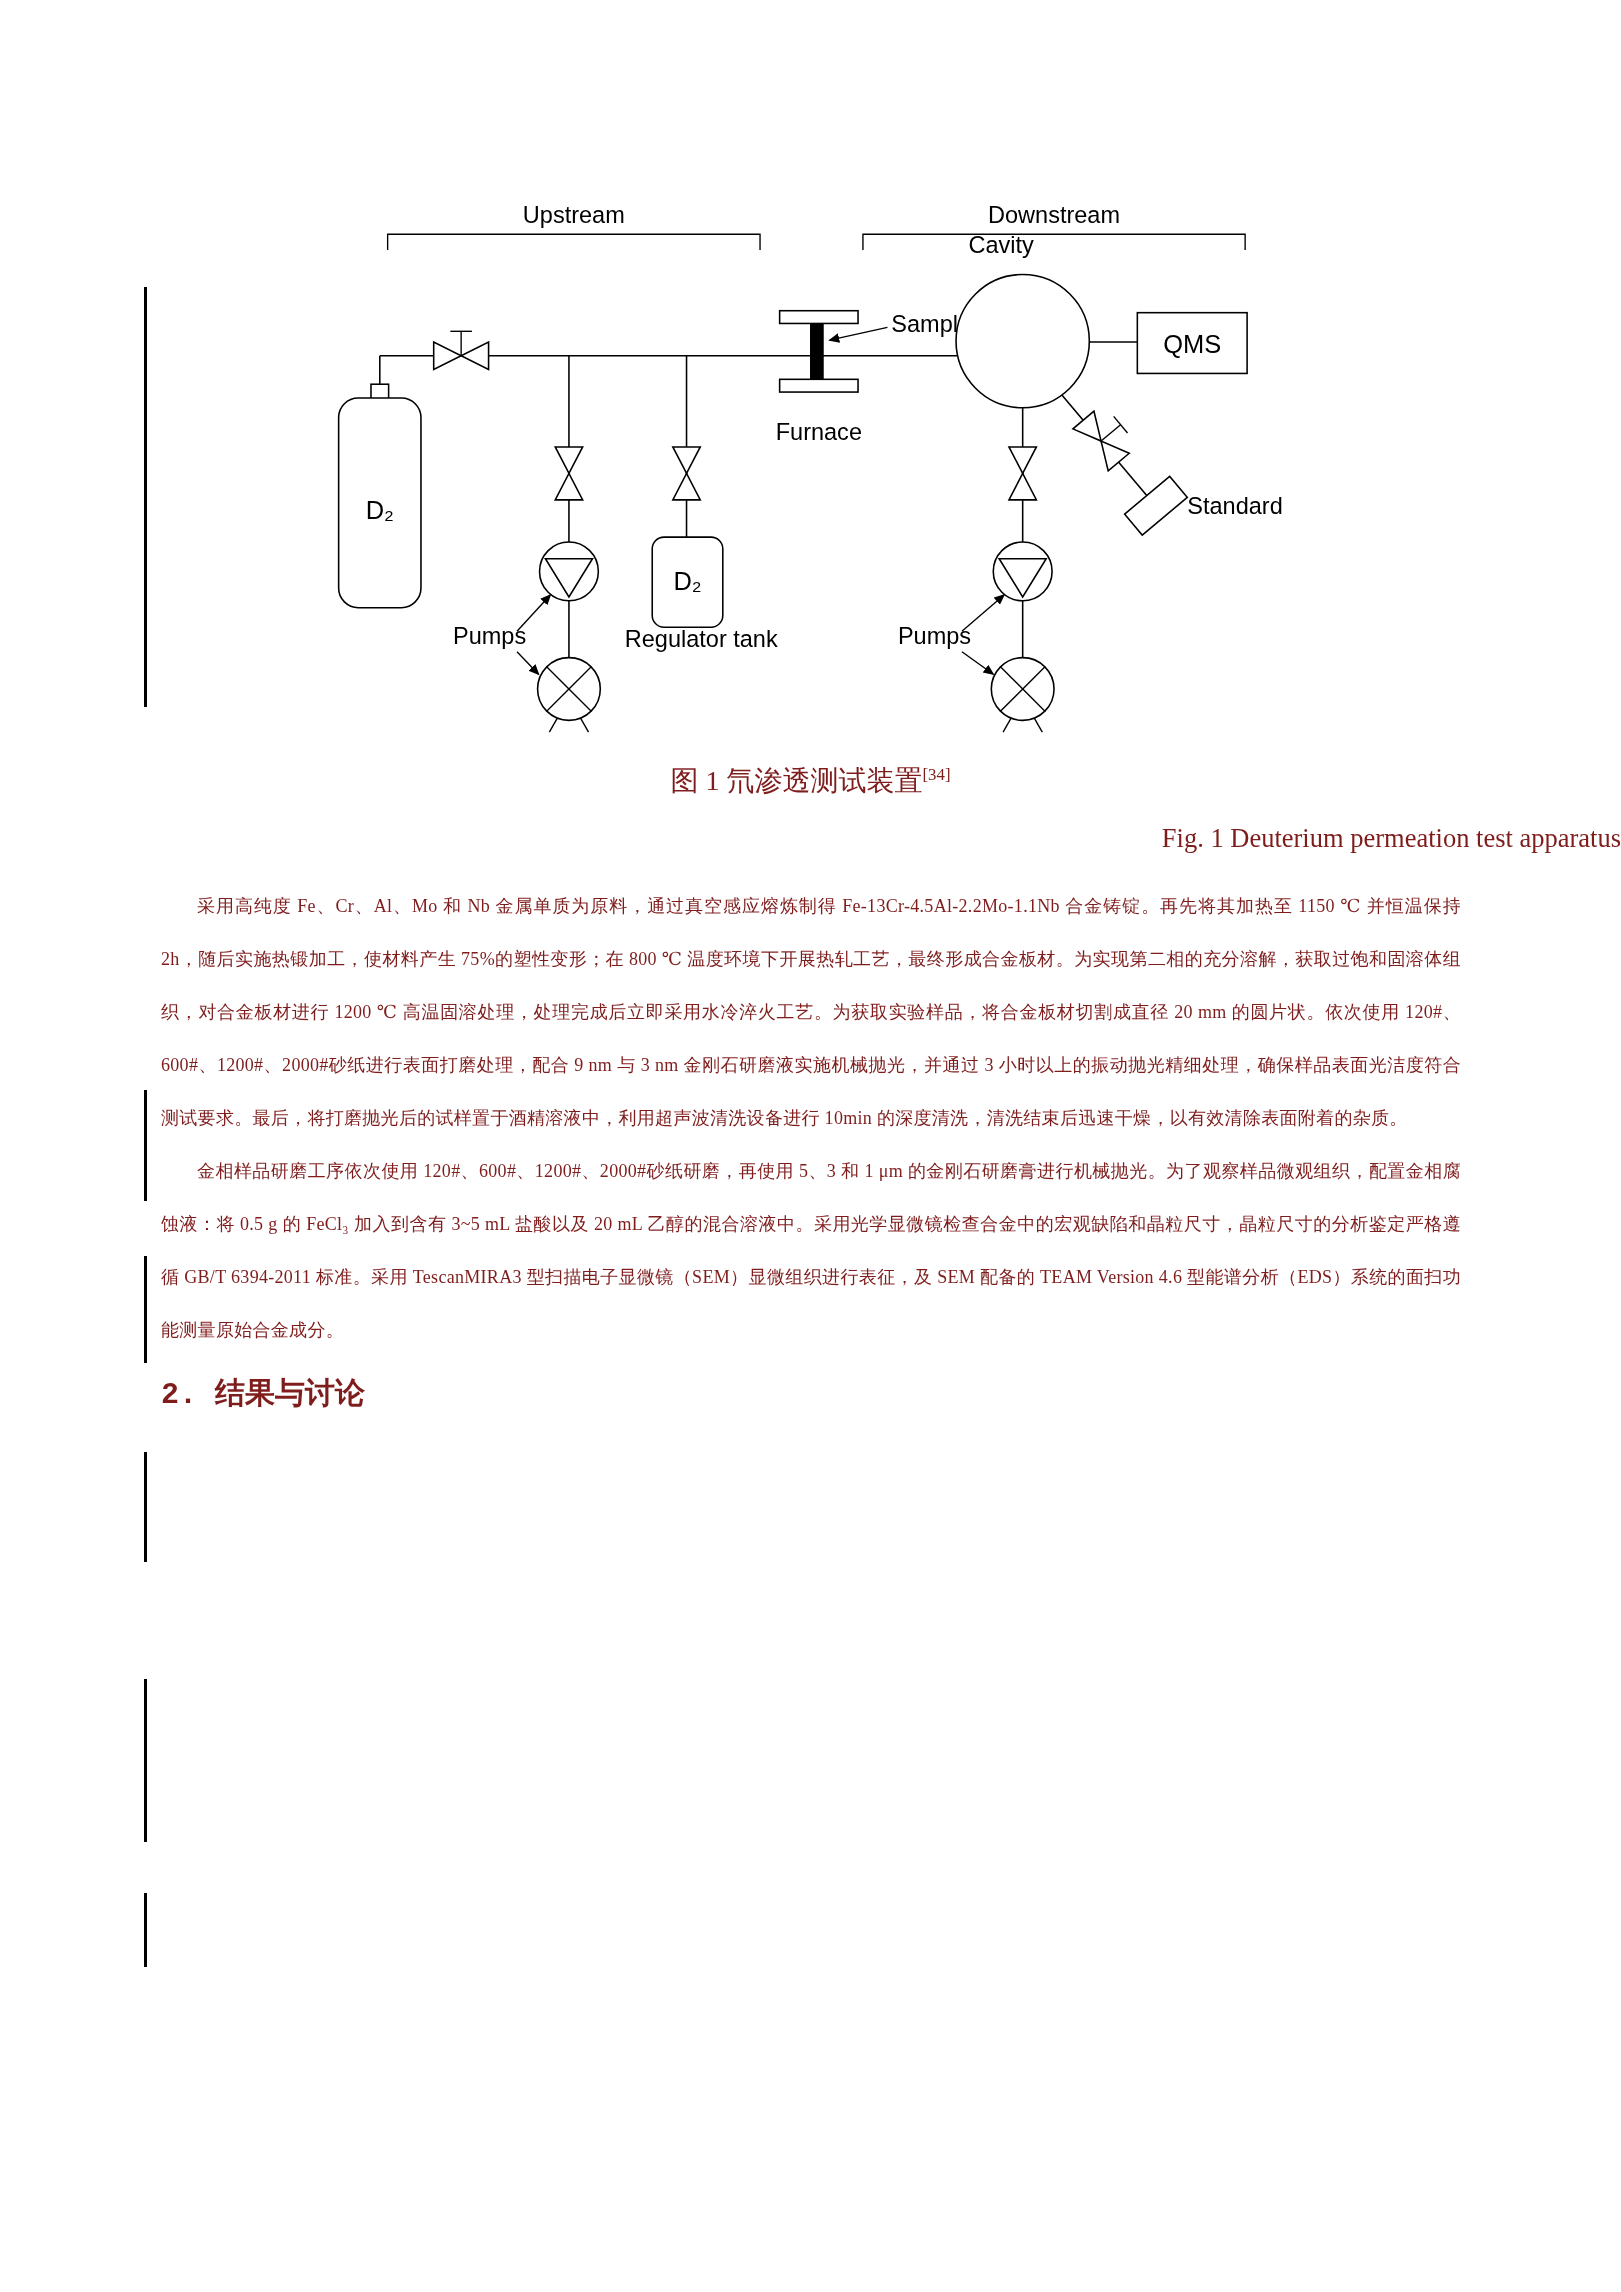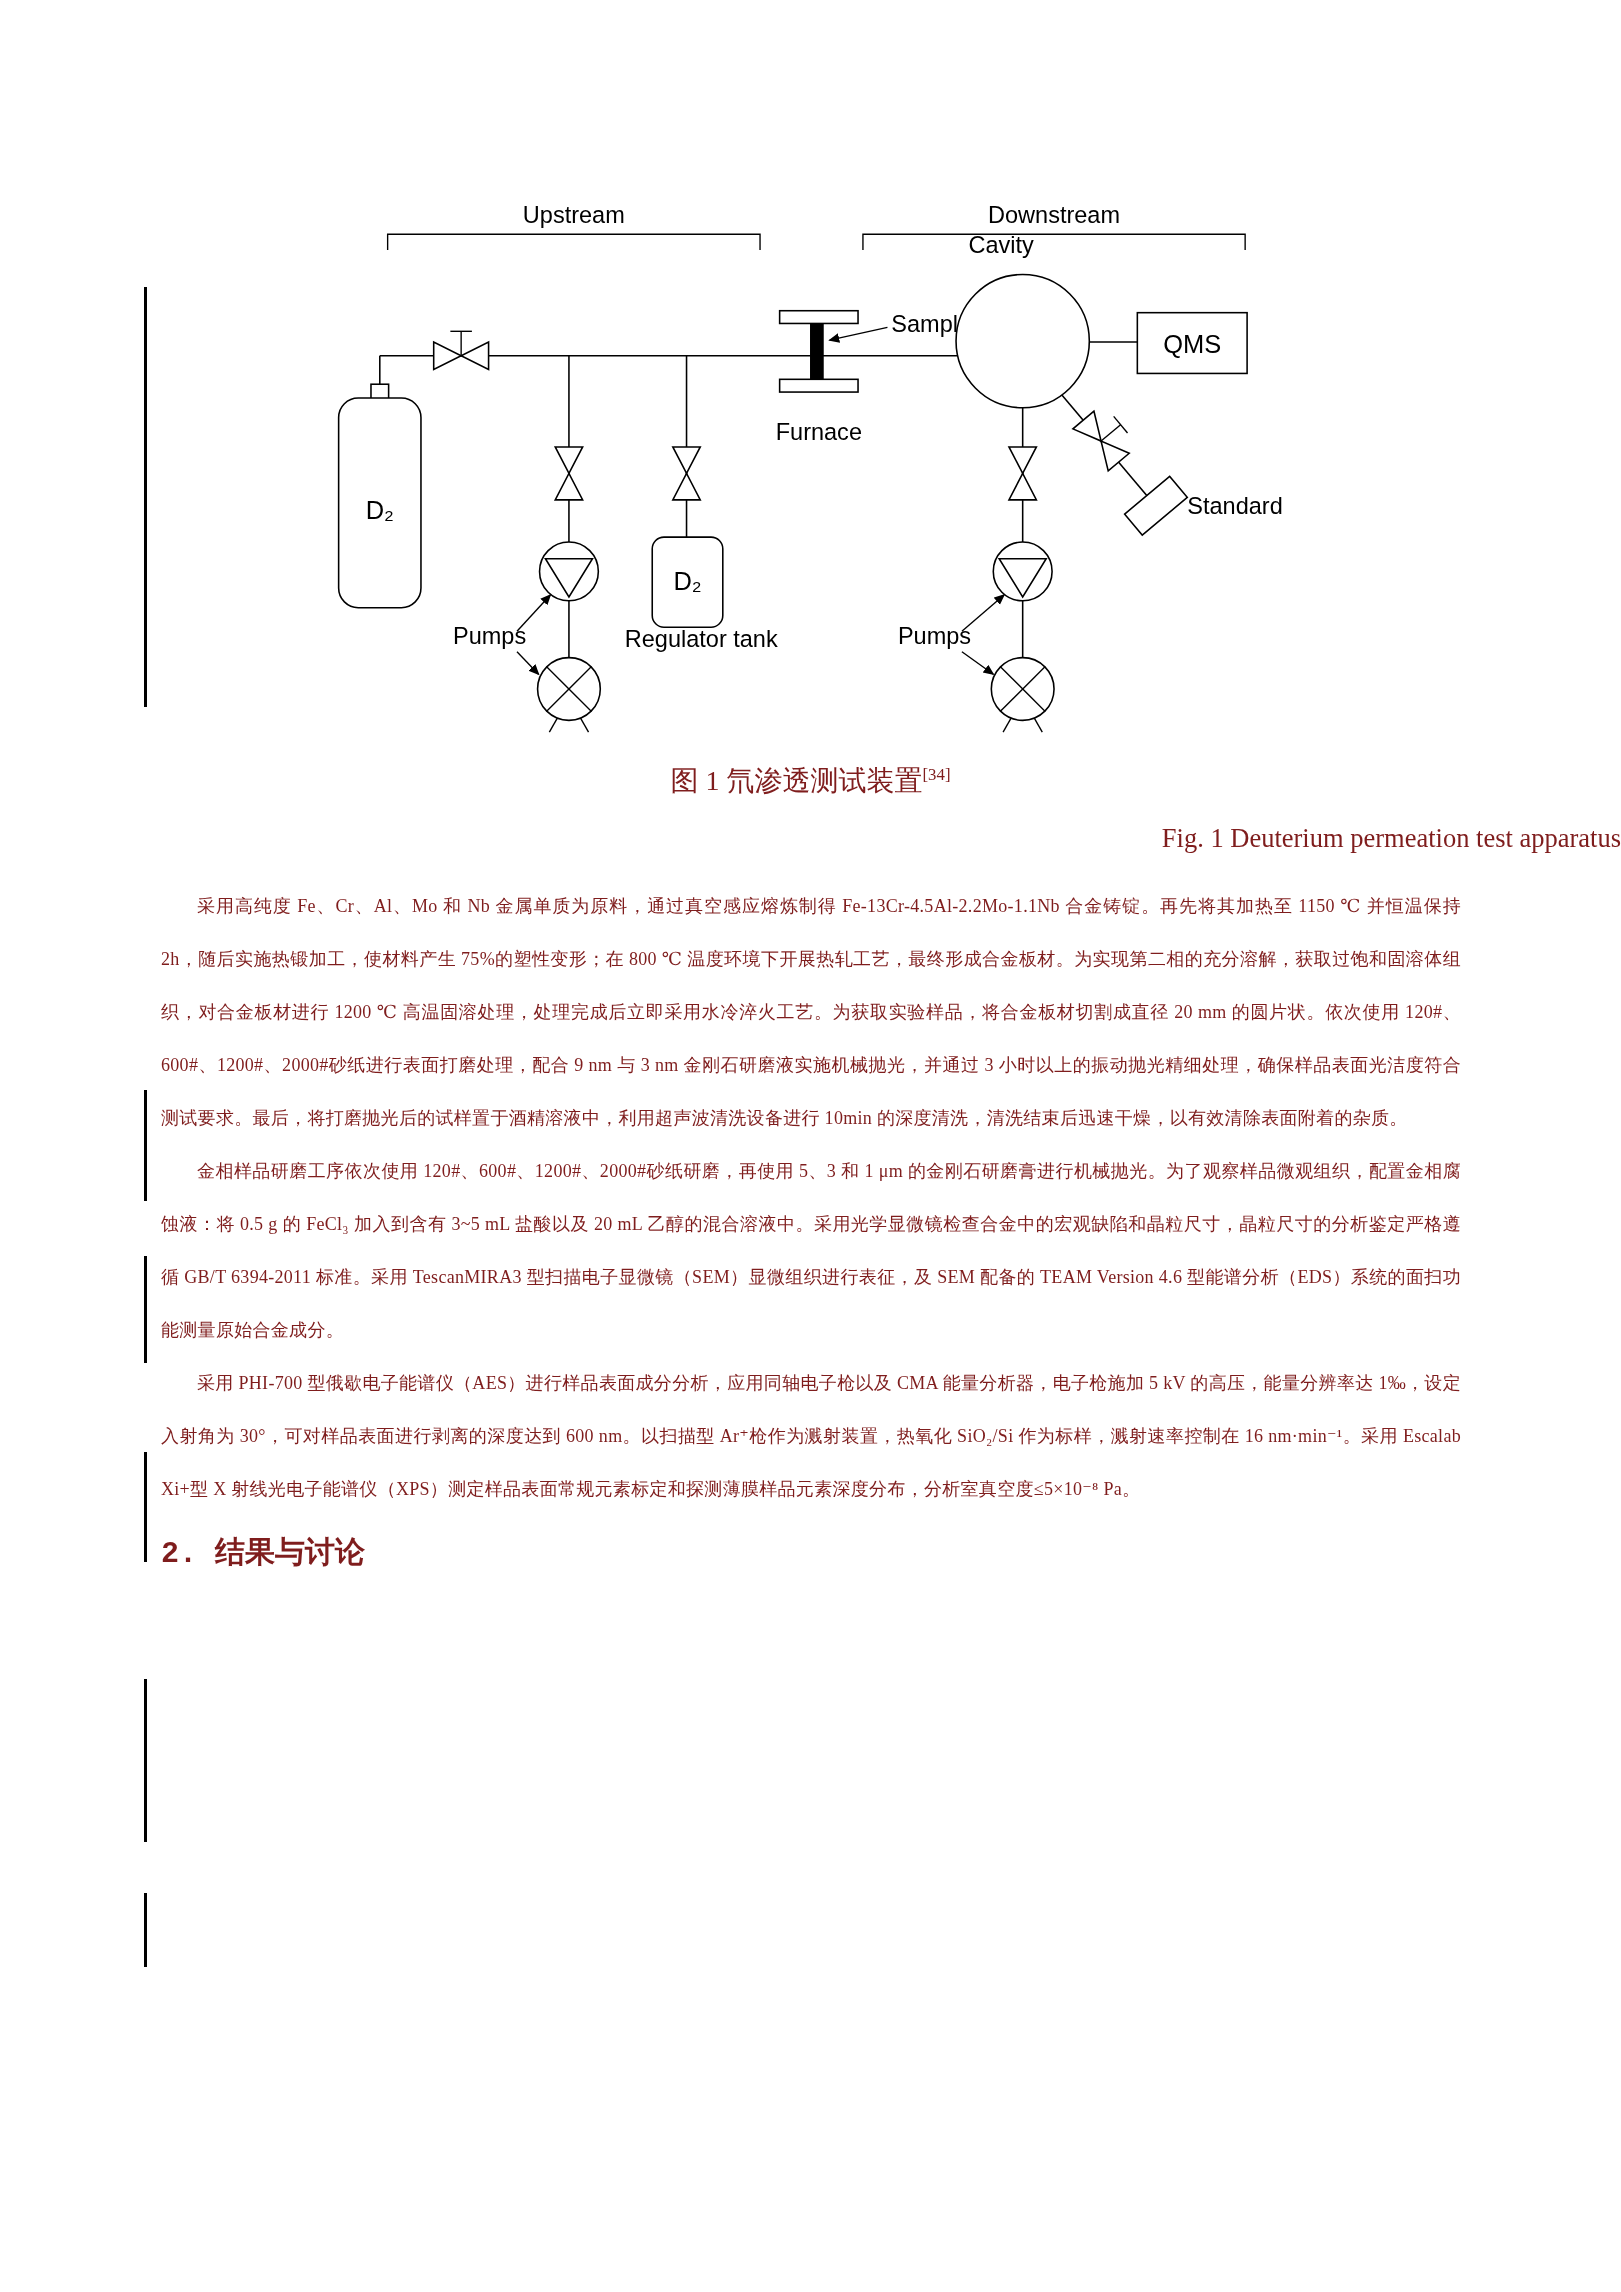--- a/index.html
+++ b/index.html
@@ -167,18 +167,17 @@
   </figure>
 
   <div class="caption-zh">
     <span>图 1  氘渗透测试装置</span><span class="sup">[34]</span>
   </div>
   <div class="caption-en">Fig. 1 Deuterium permeation test apparatus</div>
 
   <div class="body-text">
     <p>采用高纯度 Fe、Cr、Al、Mo 和 Nb 金属单质为原料，通过真空感应熔炼制得 Fe-13Cr-4.5Al-2.2Mo-1.1Nb 合金铸锭。再先将其加热至 1150 ℃ 并恒温保持 2h，随后实施热锻加工，使材料产生 75%的塑性变形；在 800 ℃ 温度环境下开展热轧工艺，最终形成合金板材。为实现第二相的充分溶解，获取过饱和固溶体组织，对合金板材进行 1200 ℃ 高温固溶处理，处理完成后立即采用水冷淬火工艺。为获取实验样品，将合金板材切割成直径 20 mm 的圆片状。依次使用 120#、600#、1200#、2000#砂纸进行表面打磨处理，配合 9 nm 与 3 nm 金刚石研磨液实施机械抛光，并通过 3 小时以上的振动抛光精细处理，确保样品表面光洁度符合测试要求。最后，将打磨抛光后的试样置于酒精溶液中，利用超声波清洗设备进行 10min 的深度清洗，清洗结束后迅速干燥，以有效清除表面附着的杂质。</p>
     <p>金相样品研磨工序依次使用 120#、600#、1200#、2000#砂纸研磨，再使用 5、3 和 1 μm 的金刚石研磨膏进行机械抛光。为了观察样品微观组织，配置金相腐蚀液：将 0.5 g 的 FeCl₃ 加入到含有 3~5 mL 盐酸以及 20 mL 乙醇的混合溶液中。采用光学显微镜检查合金中的宏观缺陷和晶粒尺寸，晶粒尺寸的分析鉴定严格遵循 GB/T 6394-2011 标准。采用 TescanMIRA3 型扫描电子显微镜（SEM）显微组织进行表征，及 SEM 配备的 TEAM Version 4.6 型能谱分析（EDS）系统的面扫功能测量原始合金成分。</p>
-    <p>采用 PHI-700 型俄歇电子能谱仪（AES）进行样品表面成分分析，应用同轴电子枪以及 CMA 能量分析器，电子枪施加 5 kV 的高压，能量分辨率达 1‰，设定入射角为 30°，可对样品表面进行剥离的深度达到 600 nm。以扫描型 Ar⁺枪作为溅射装置，热氧化 SiO₂/Si 作为标样，溅射速率控制在 16 nm·min⁻¹。采用 Escalab Xi+型 X 射线光电子能谱仪（XPS）测定样品表面常规元素标定和探测薄膜样品元素深度分布，分析室真空度≤5×10⁻⁸ Pa。</p>
     <h2 class="section-heading">2. 结果与讨论</h2>
   </div>
 
 </div>
 
 
 </body></html>

